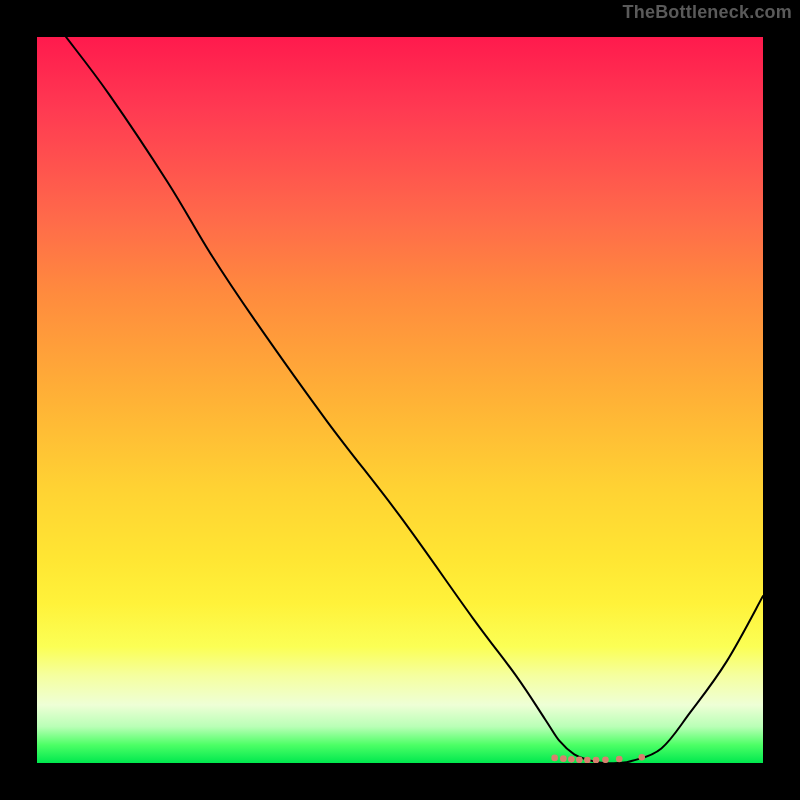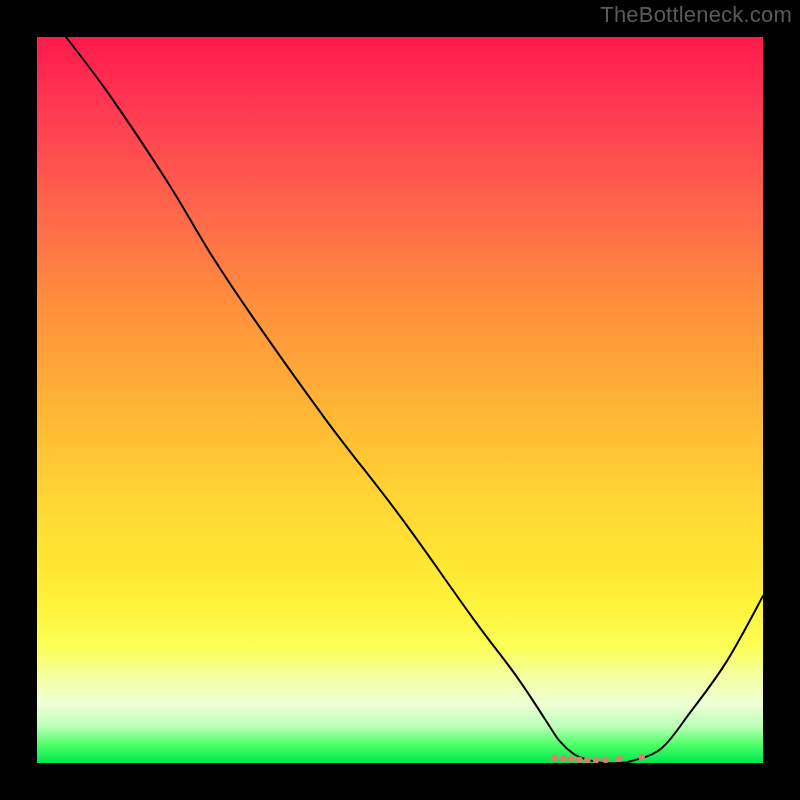--- a/index.html
+++ b/index.html
@@ -14,22 +14,22 @@
   .wrap {
     position: relative;
     width: 800px;
     height: 800px;
   }
   .watermark {
     position: absolute;
     top: 2px;
     right: 8px;
     color: #5a5a5a;
-    font-size: 22px;
-    font-weight: 400;
+    font-size: 18px;
+    font-weight: 700;
     letter-spacing: 0.2px;
     user-select: none;
   }
   .plot {
     position: absolute;
     left: 37px;
     top: 37px;
     width: 726px;
     height: 726px;
     background: linear-gradient(

